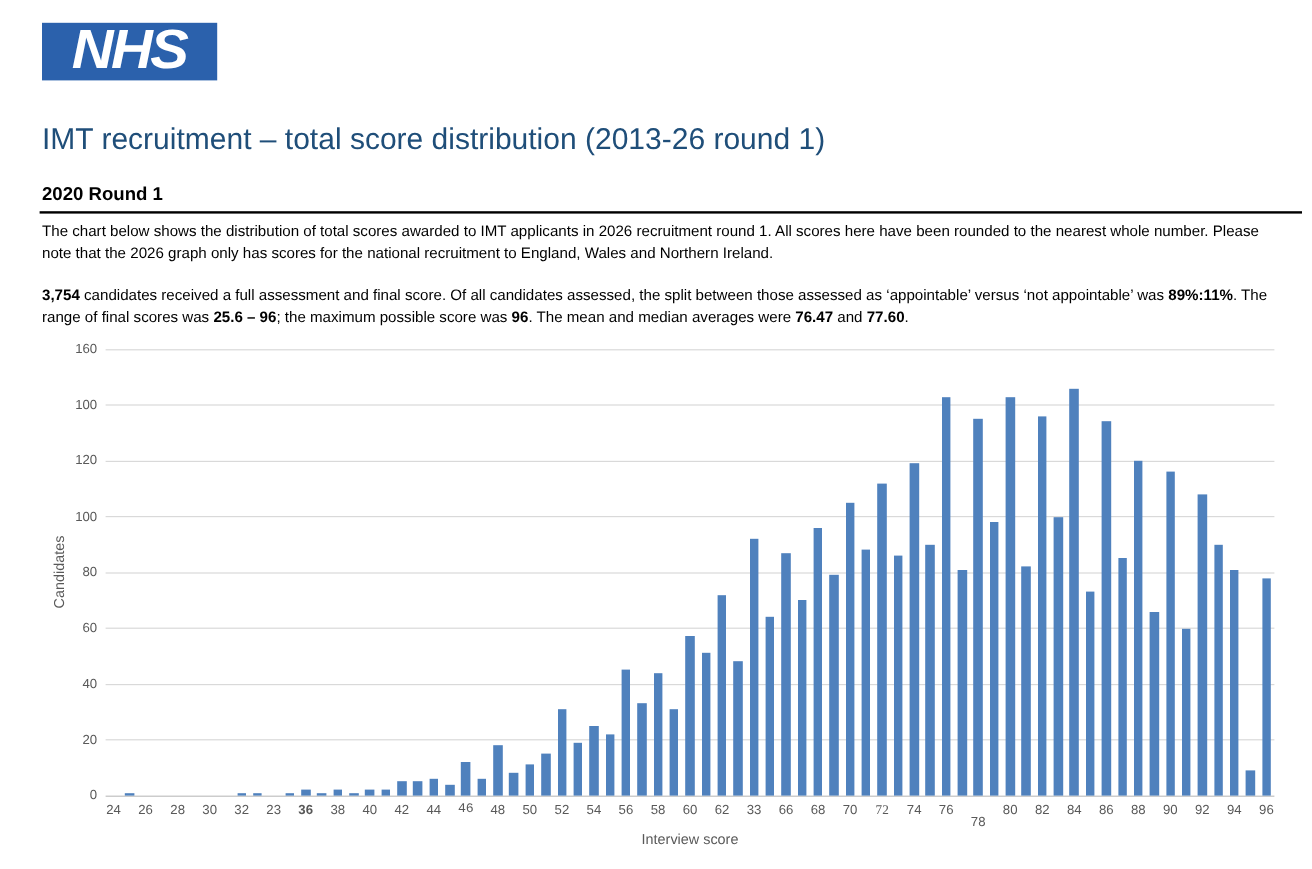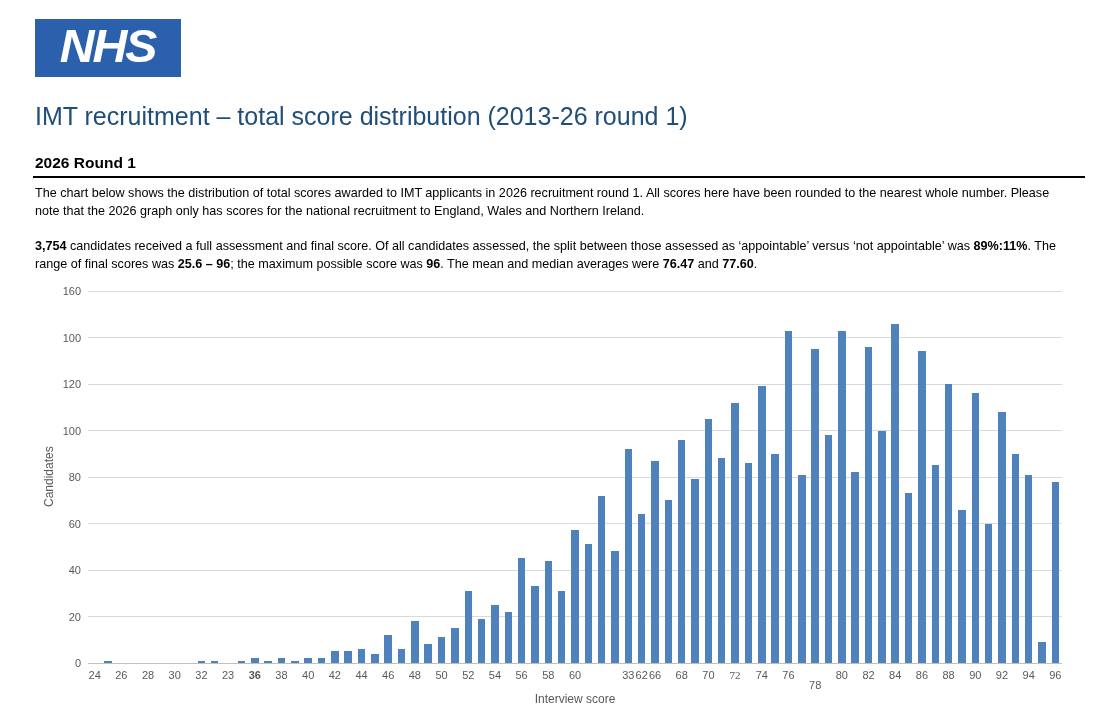--- a/index.html
+++ b/index.html
@@ -7,21 +7,21 @@
   body {
     width: 1093px; height: 724px;
     background: #ffffff;
     font-family: "Liberation Sans", sans-serif;
     color: #000;
   }
   .page { position: relative; width: 1093px; height: 724px; overflow: hidden; background:#fff; }
 
   .nhs-logo {
     position: absolute; left: 35px; top: 19px;
-    width: 146px; height: 58px;
+    width: 146px; height: 48px;
     display: flex; align-items: center; justify-content: center;
   }
   .nhs-logo span {
     color: #fff; font-weight: bold; font-style: italic;
     font-size: 46px; letter-spacing: -2px; line-height: 1;
     transform: scaleX(1.05);
     padding-bottom: 4px;
   }
 
   .title {
@@ -78,21 +78,21 @@
 <body>
 
 <div class="page">
 
   <div class="nhs-logo" style="background: rgb(43, 97, 172);">
     <span style="color: rgb(255, 255, 255);">NHS</span>
   </div>
 
   <h1 class="title" style="color: rgb(31, 78, 121);">IMT recruitment – total score distribution (2013-26 round 1)</h1>
 
-  <div class="section-heading">2026 Round 1</div>
+  <div class="section-heading">2020 Round 1</div>
   <hr class="rule">
 
   <p class="para" id="para-0"><span>The chart below shows the distribution of total scores awarded to IMT applicants in 2026 recruitment round 1. All scores here have been rounded to the nearest whole number.  Please note that the 2026 graph only has scores for the national recruitment to England, Wales and Northern Ireland.</span></p>
   <p class="para" id="para-1"><b>3,754</b><span> candidates received a full assessment and final score. Of all candidates assessed, the split between those assessed as ‘appointable’ versus ‘not appointable’ was </span><b>89%:11%</b><span>. The range of final scores was </span><b>25.6 – 96</b><span>; the maximum possible score was </span><b>96</b><span>. The mean and median averages were </span><b>76.47</b><span> and </span><b>77.60</b><span>.</span></p>
 
   <div class="chart">
     <div class="y-axis-title" style="color: rgb(89, 89, 89);">Candidates</div>
     <div class="plot">
         <div class="gridline" style="top: calc(100% - 0.5px); background: rgb(192, 192, 192);"></div>
         <div class="y-tick" style="top: 100%; color: rgb(89, 89, 89);">0</div>
@@ -181,29 +181,29 @@
         <div class="x-tick" style="left: 3.42466%; color: rgb(89, 89, 89);">26</div>
         <div class="x-tick" style="left: 6.16438%; color: rgb(89, 89, 89);">28</div>
         <div class="x-tick" style="left: 8.90411%; color: rgb(89, 89, 89);">30</div>
         <div class="x-tick" style="left: 11.6438%; color: rgb(89, 89, 89);">32</div>
         <div class="x-tick" style="left: 14.3836%; color: rgb(89, 89, 89);">23</div>
         <div class="x-tick" style="left: 17.1233%; color: rgb(89, 89, 89); font-weight: bold;">36</div>
         <div class="x-tick" style="left: 19.863%; color: rgb(89, 89, 89);">38</div>
         <div class="x-tick" style="left: 22.6027%; color: rgb(89, 89, 89);">40</div>
         <div class="x-tick" style="left: 25.3425%; color: rgb(89, 89, 89);">42</div>
         <div class="x-tick" style="left: 28.0822%; color: rgb(89, 89, 89);">44</div>
-        <div class="x-tick" style="left: 30.8219%; color: rgb(89, 89, 89);">46</div>
+        <div class="x-tick" style="left: 30.8219%; color: rgb(89, 89, 89); font-family: Liberation Mono, monospace;">46</div>
         <div class="x-tick" style="left: 33.5616%; color: rgb(89, 89, 89);">48</div>
         <div class="x-tick" style="left: 36.3014%; color: rgb(89, 89, 89);">50</div>
         <div class="x-tick" style="left: 39.0411%; color: rgb(89, 89, 89);">52</div>
         <div class="x-tick" style="left: 41.7808%; color: rgb(89, 89, 89);">54</div>
         <div class="x-tick" style="left: 44.5205%; color: rgb(89, 89, 89);">56</div>
         <div class="x-tick" style="left: 47.2603%; color: rgb(89, 89, 89);">58</div>
         <div class="x-tick" style="left: 50%; color: rgb(89, 89, 89);">60</div>
-        <div class="x-tick" style="left: 52.7397%; color: rgb(89, 89, 89); margin-left: 40px;">62</div>
+        <div class="x-tick" style="left: 52.7397%; color: rgb(89, 89, 89);">62</div>
         <div class="x-tick" style="left: 55.4795%; color: rgb(89, 89, 89);">33</div>
         <div class="x-tick" style="left: 58.2192%; color: rgb(89, 89, 89);">66</div>
         <div class="x-tick" style="left: 60.9589%; color: rgb(89, 89, 89);">68</div>
         <div class="x-tick" style="left: 63.6986%; color: rgb(89, 89, 89);">70</div>
         <div class="x-tick" style="left: 66.4384%; color: rgb(89, 89, 89); font-family: Liberation Serif, serif;">72</div>
         <div class="x-tick" style="left: 69.1781%; color: rgb(89, 89, 89);">74</div>
         <div class="x-tick" style="left: 71.9178%; color: rgb(89, 89, 89);">76</div>
         <div class="x-tick" style="left: 74.6575%; color: rgb(89, 89, 89); margin-top: 10px;">78</div>
         <div class="x-tick" style="left: 77.3973%; color: rgb(89, 89, 89);">80</div>
         <div class="x-tick" style="left: 80.137%; color: rgb(89, 89, 89);">82</div>

